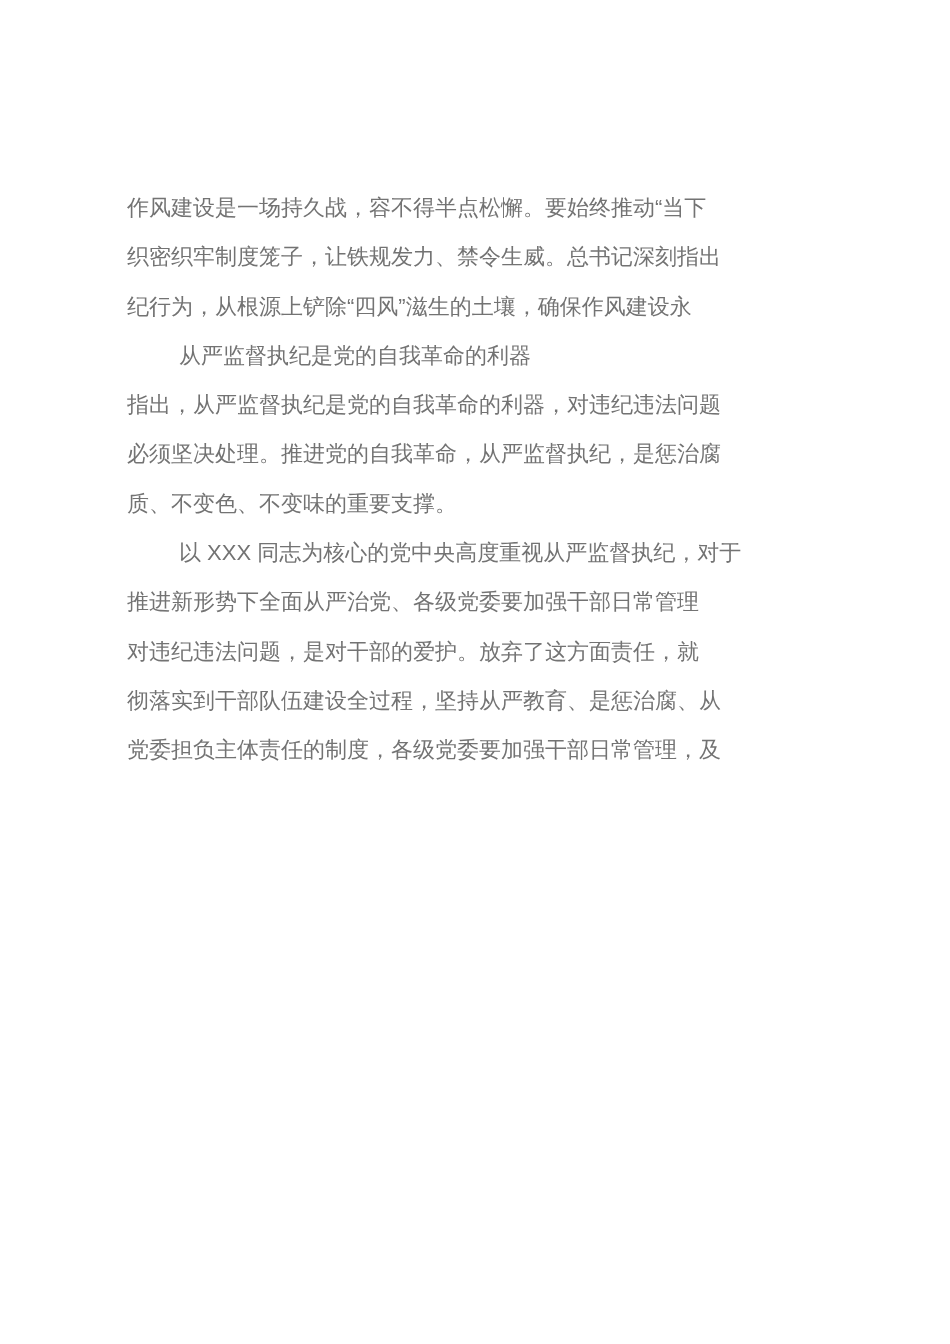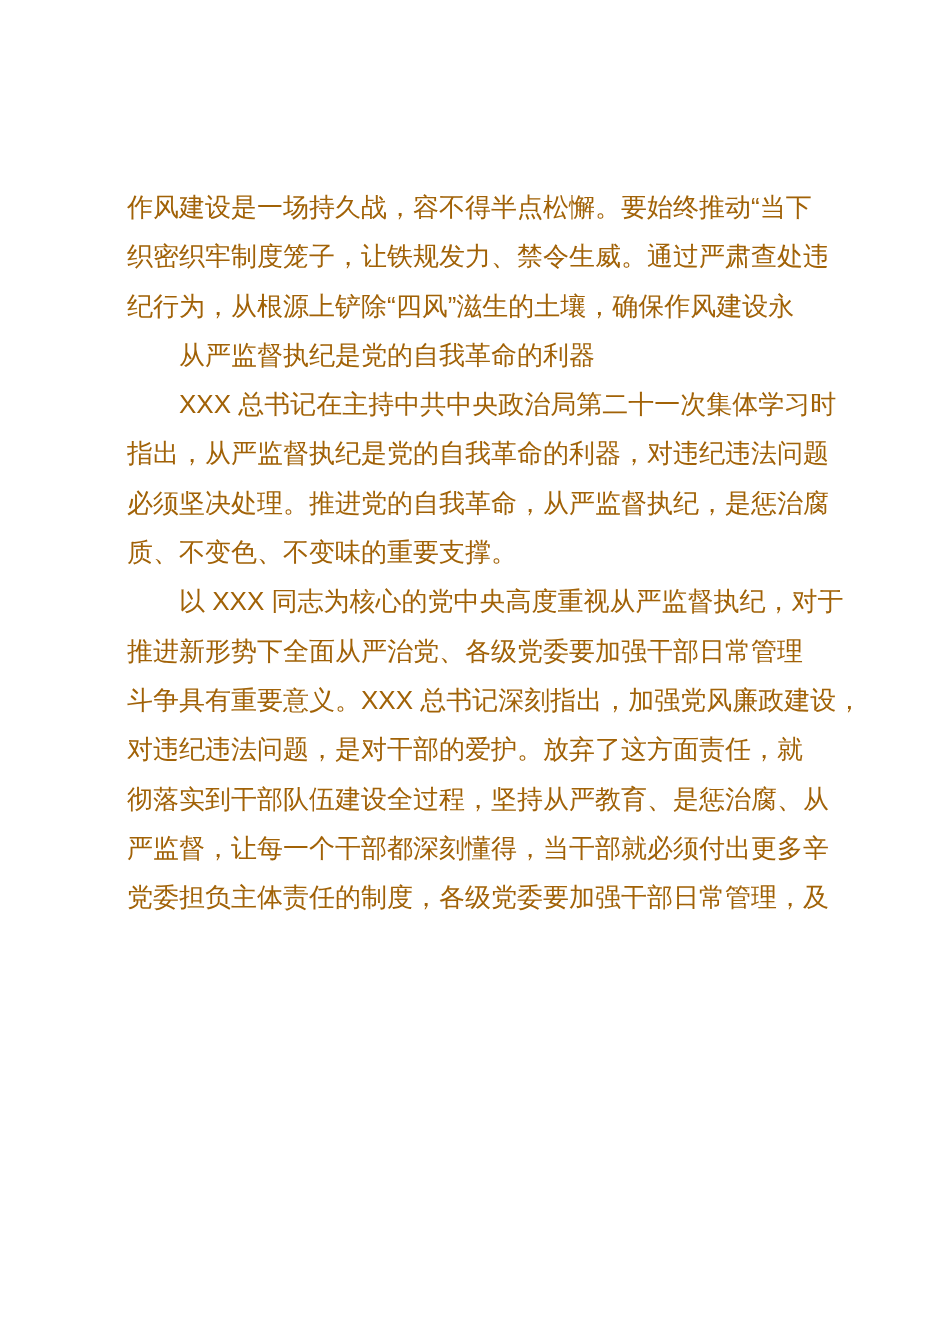--- a/index.html
+++ b/index.html
@@ -18,43 +18,40 @@
   }
   .content {
     position: absolute;
     left: 127px;
     top: 183px;
     width: 706px;
   }
   .line {
     height: 49.3px;
     line-height: 49.3px;
-    font-size: 26px;
+    font-size: 22px;
     letter-spacing: 0px;
     white-space: nowrap;
-    color: #a16207;
+    color: #737373;
   }
   .line.indent {
     padding-left: 52px;
   }
 </style>
 </head>
 <body>
 
 <div class="page">
   <div class="content">
     <div class="line">作风建设是一场持久战，容不得半点松懈。要始终推动“当下</div>
-    <div class="line">织密织牢制度笼子，让铁规发力、禁令生威。通过严肃查处违</div>
+    <div class="line">织密织牢制度笼子，让铁规发力、禁令生威。总书记深刻指出</div>
     <div class="line">纪行为，从根源上铲除“四风”滋生的土壤，确保作风建设永</div>
     <div class="line indent">从严监督执纪是党的自我革命的利器</div>
-    <div class="line indent">XXX 总书记在主持中共中央政治局第二十一次集体学习时</div>
     <div class="line">指出，从严监督执纪是党的自我革命的利器，对违纪违法问题</div>
     <div class="line">必须坚决处理。推进党的自我革命，从严监督执纪，是惩治腐</div>
     <div class="line">质、不变色、不变味的重要支撑。</div>
     <div class="line indent">以 XXX 同志为核心的党中央高度重视从严监督执纪，对于</div>
     <div class="line">推进新形势下全面从严治党、各级党委要加强干部日常管理</div>
-    <div class="line">斗争具有重要意义。XXX 总书记深刻指出，加强党风廉政建设，</div>
     <div class="line">对违纪违法问题，是对干部的爱护。放弃了这方面责任，就</div>
     <div class="line">彻落实到干部队伍建设全过程，坚持从严教育、是惩治腐、从</div>
-    <div class="line">严监督，让每一个干部都深刻懂得，当干部就必须付出更多辛</div>
     <div class="line">党委担负主体责任的制度，各级党委要加强干部日常管理，及</div>
   </div>
 </div>
 
 </body></html>

